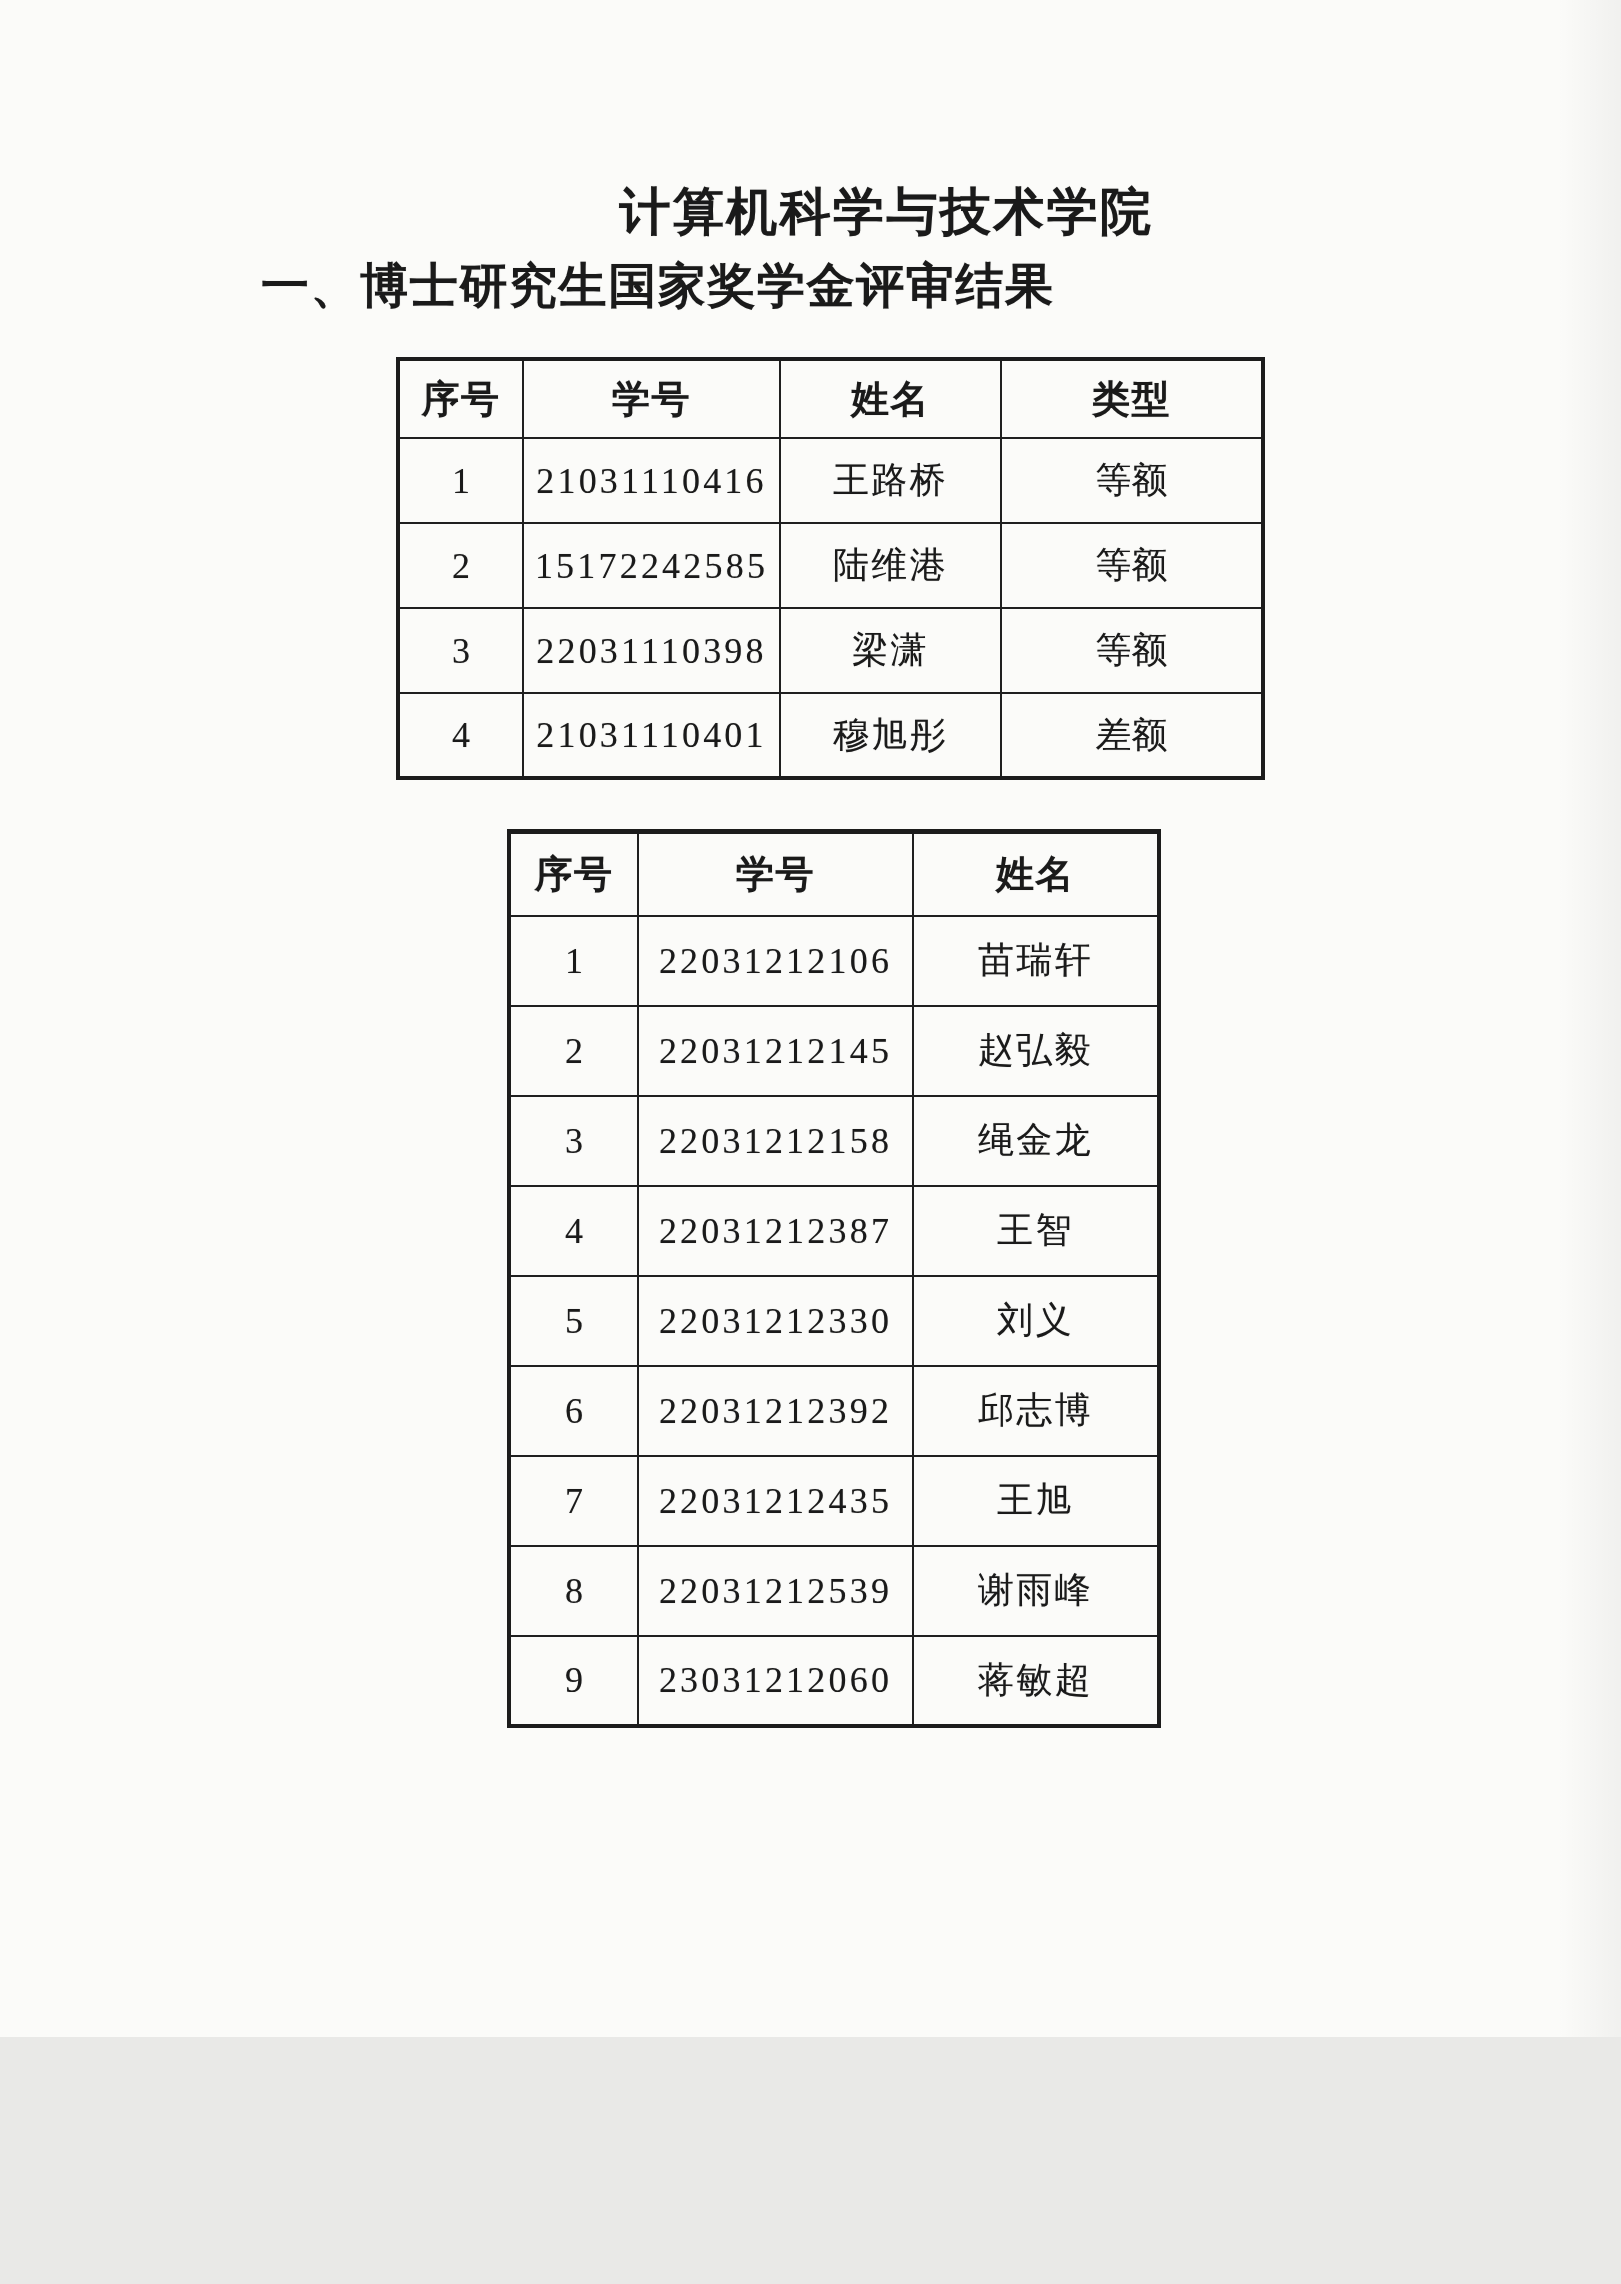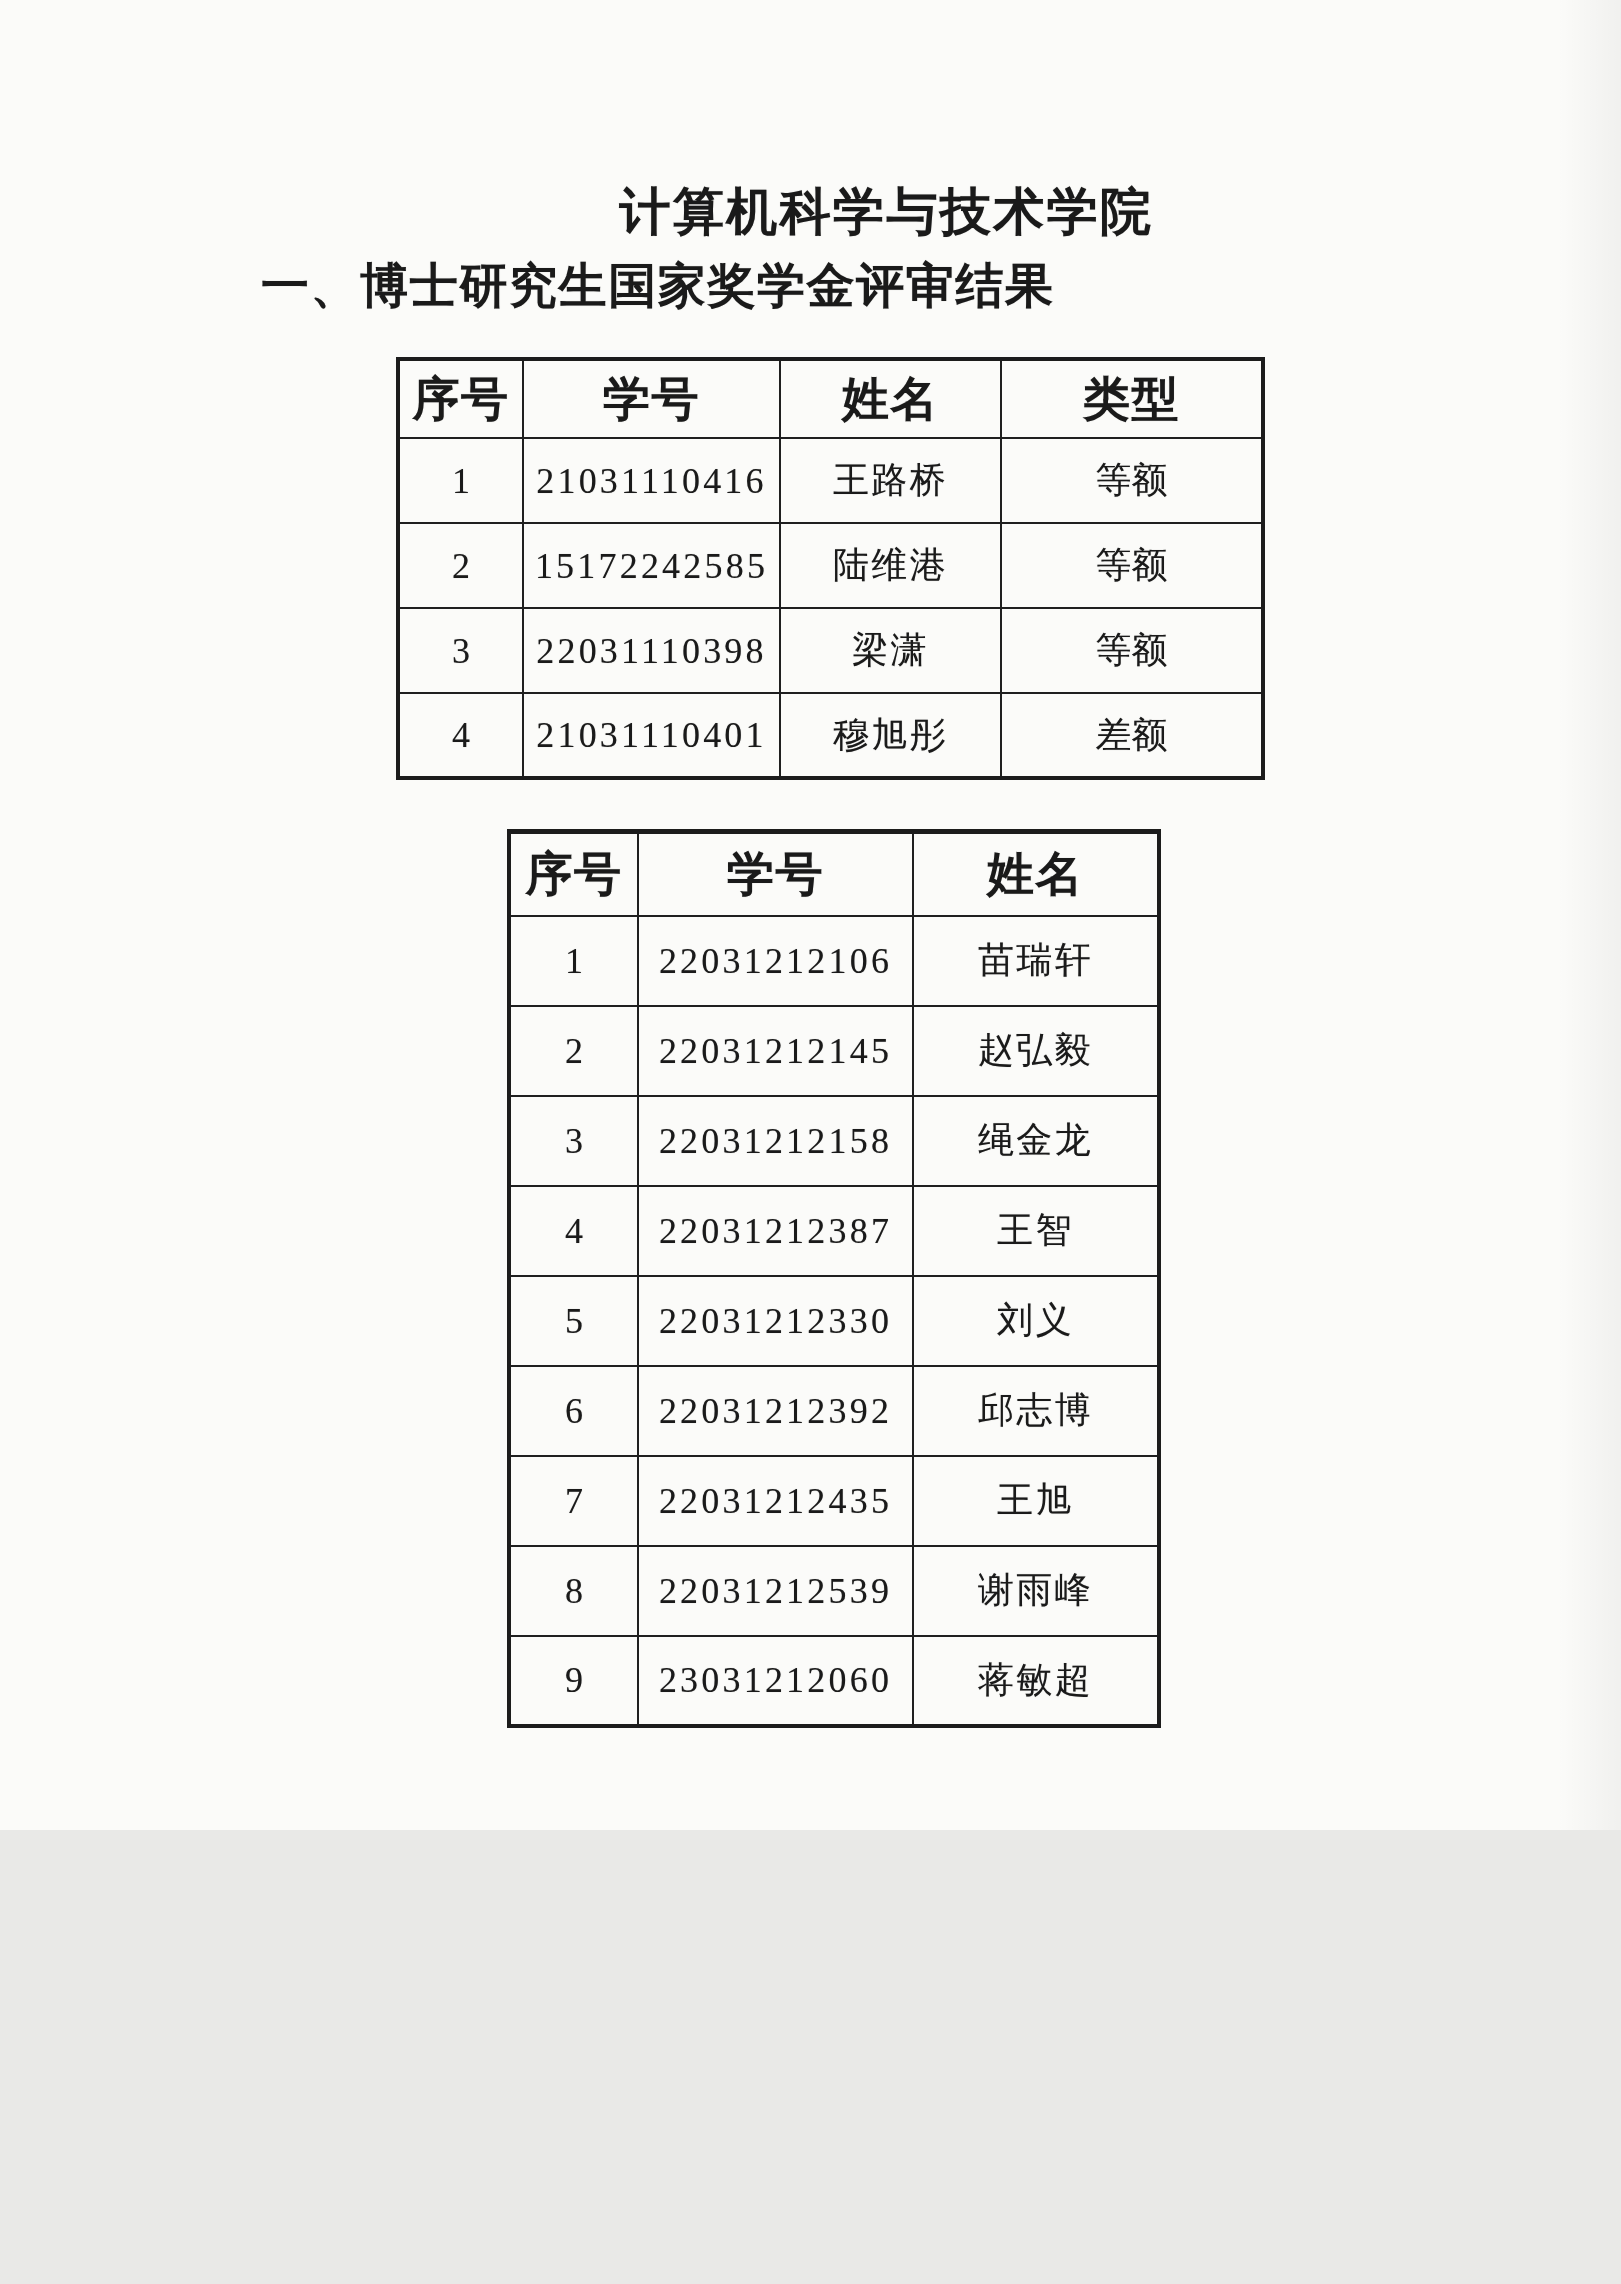--- a/index.html
+++ b/index.html
@@ -3,21 +3,21 @@
 <meta charset="utf-8">
 <style>
   html, body {
     margin: 0;
     padding: 0;
     background: #e9e9e7;
   }
   .page {
     position: relative;
     width: 1622px;
-    height: 1830px;
+    height: 2037px;
     margin: 0 auto;
     box-sizing: border-box;
     background: #fbfbf9;
     background-image: linear-gradient(to right, rgba(0,0,0,0) 96%, rgba(0,0,0,0.045) 100%);
     color: #1a1a1a;
     padding: 184px 110px 0 261px;
     overflow: hidden;
     font-family: "Liberation Serif", "DejaVu Serif", serif;
     text-shadow: 0 0 0.8px rgba(25,25,25,0.38);
   }
@@ -69,21 +69,21 @@
   .doc-table th, .doc-table td {
     border: 2.4px solid #1f1f1f;
     text-align: center;
     vertical-align: middle;
     padding: 0;
     overflow: hidden;
   }
   .doc-table th {
     font-family: "Liberation Sans", "DejaVu Sans", sans-serif;
     font-weight: bold;
-    font-size: 47px;
+    font-size: 38px;
     letter-spacing: 1.6px;
     text-align: center;
   }
   .doc-table td {
     font-size: 36px;
   }
   .doc-table td.id-cell {
     letter-spacing: 3.2px;
   }
   .doc-table td.name-cell {

